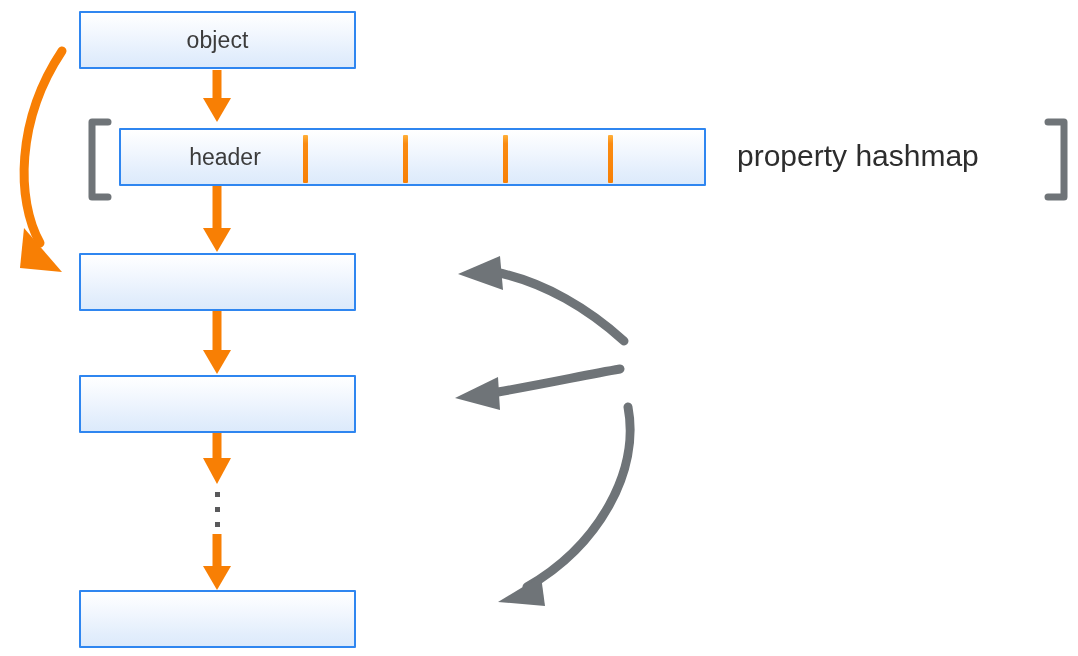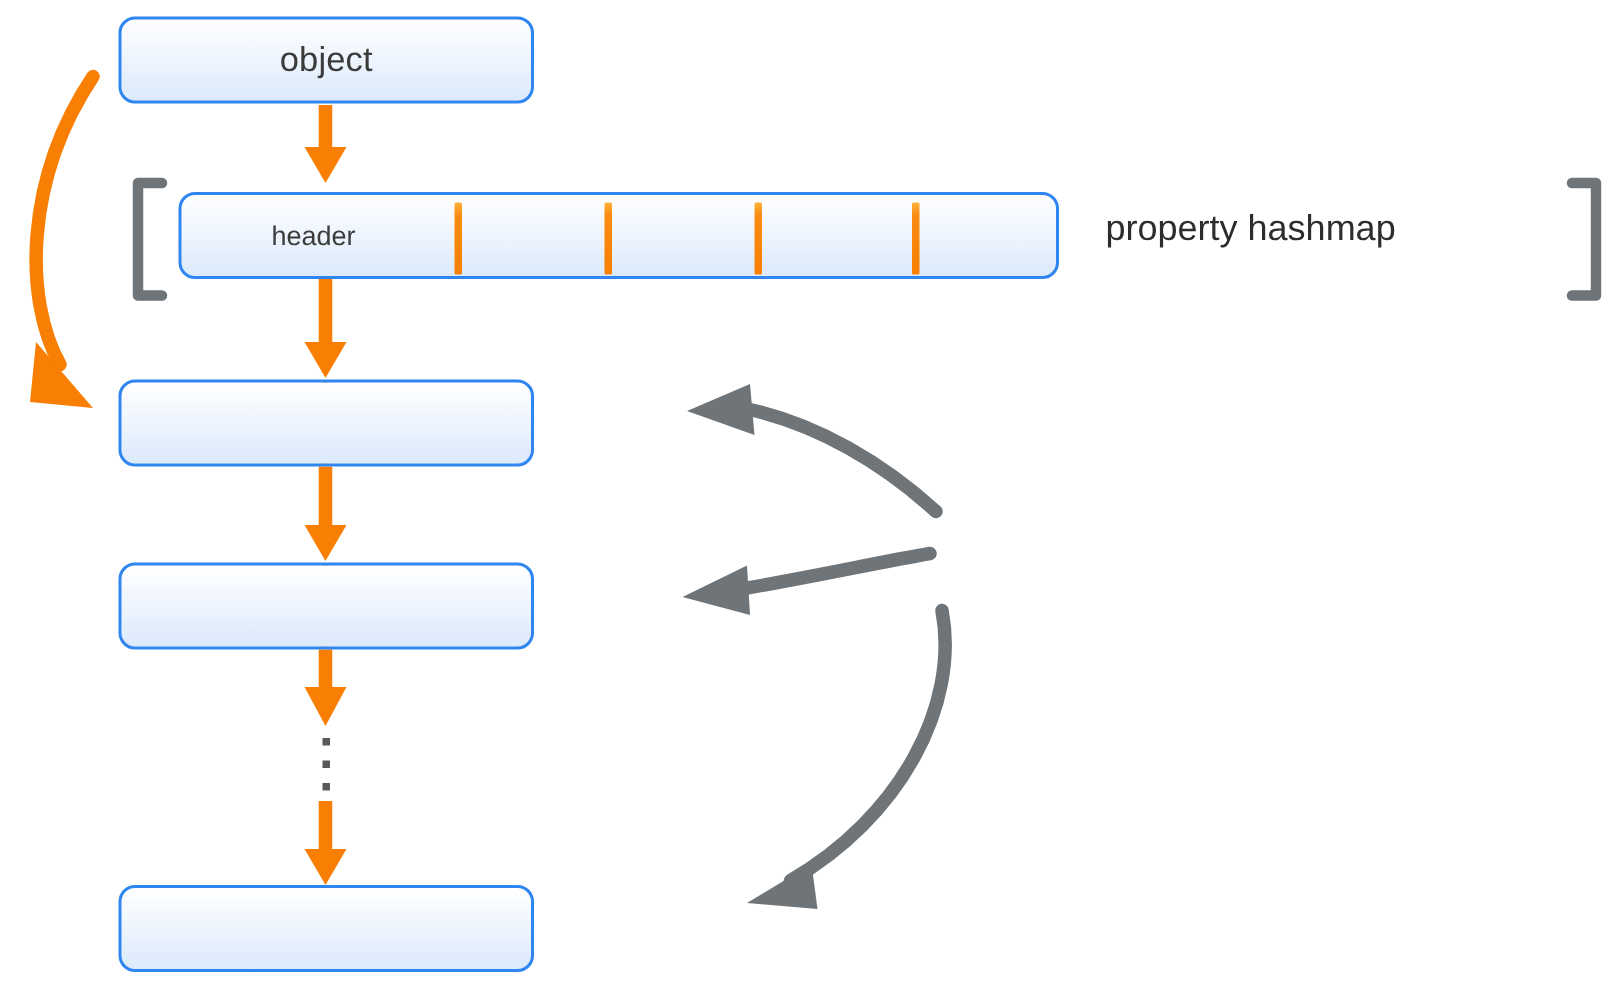--- a/index.html
+++ b/index.html
@@ -26,56 +26,57 @@
     height: 656px;
     pointer-events: none;
   }
 
   
   .node-box {
     position: absolute;
     box-sizing: border-box;
     border: 2px solid #2f86f0;
     background: linear-gradient(to bottom, #ffffff 0%, #f2f7fe 38%, #e3eefc 78%, #dceafb 100%);
-    border-radius: 11px;
+    border-radius: 1px;
   }
   .node-label {
     position: absolute;
     left: 0;
     right: 0;
     top: 50%;
     transform: translateY(-50%);
     text-align: center;
     font-size: 23px;
     color: #3b3b3b;
     letter-spacing: 0.1px;
     line-height: 1;
   }
   .bar-label {
     position: absolute;
     top: 50%;
     transform: translateY(-50%);
     text-align: center;
-    font-size: 18px;
+    font-size: 23px;
     color: #3b3b3b;
     line-height: 1;
+    padding-left: 16px;
   }
 
   
   .slot-tick {
     position: absolute;
     width: 5px;
     background: linear-gradient(to bottom, #ffb03a 0%, #fb8c12 18%, #f87f04 100%);
     border-radius: 1px;
   }
 
   
   .plain-text {
     position: absolute;
-    font-size: 24px;
+    font-size: 30px;
     color: #2d2d2d;
     white-space: nowrap;
     line-height: 1;
   }
 
   
   .ellipsis-dot {
     position: absolute;
     width: 5px;
     height: 5px;

